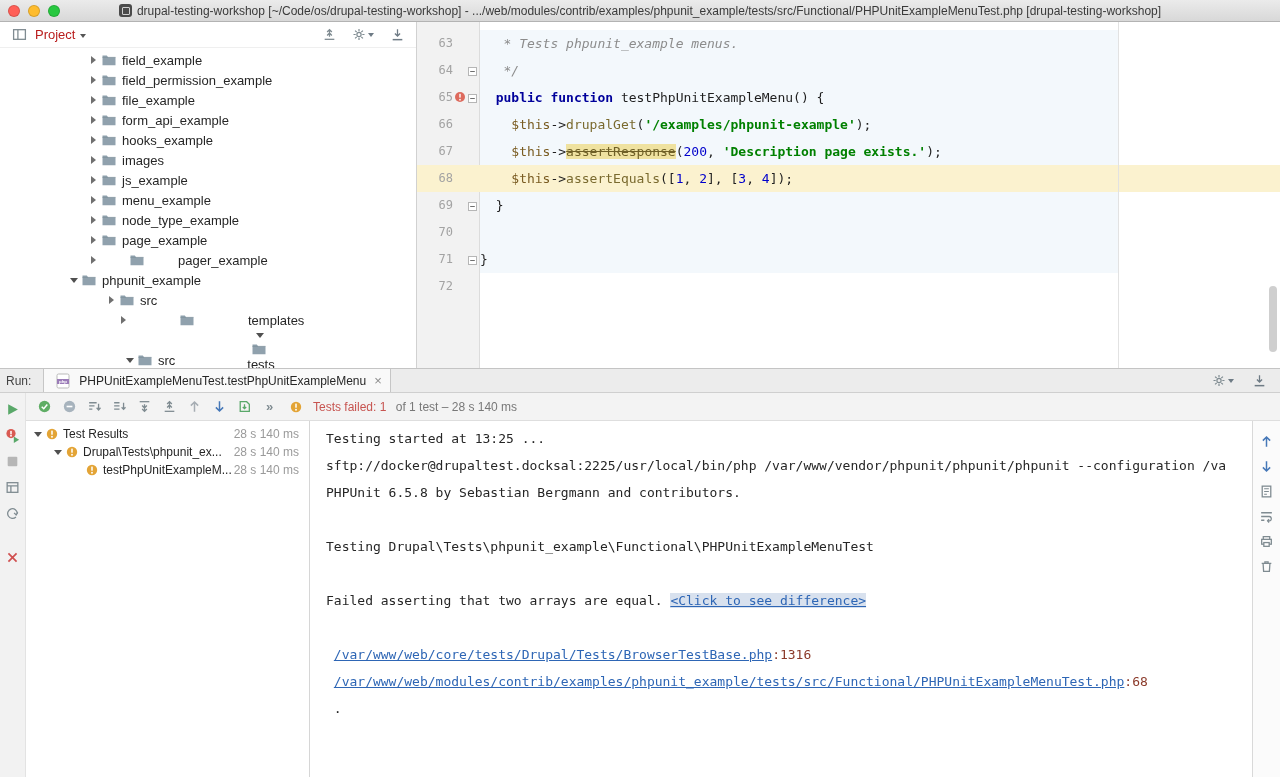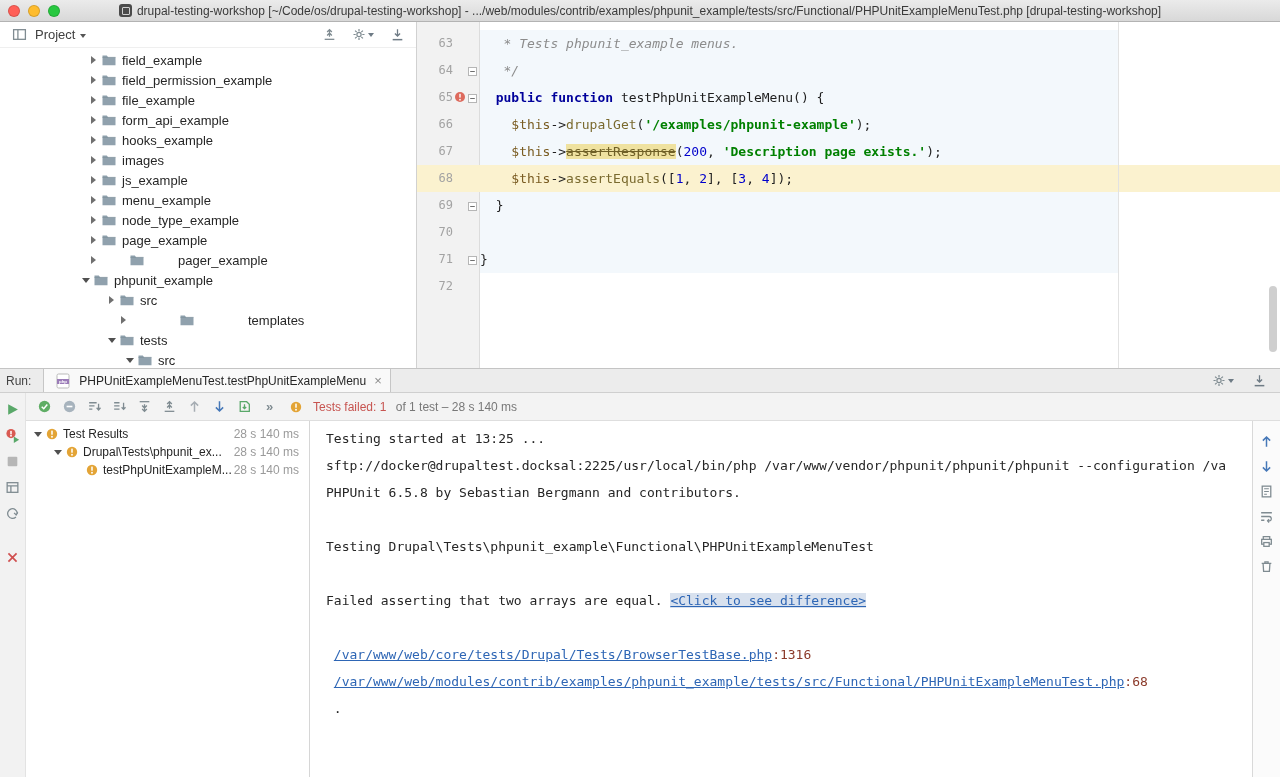--- a/index.html
+++ b/index.html
@@ -21,21 +21,21 @@
   .proj-ico::after { content:""; position:absolute; left:3px; top:3px; width:6px; height:6px;
                      border:1px solid #cfcfcf; border-radius:1px; }
 
   
   .main { display:flex; height:346px; }
 
   
   .project-pane { width:417px; flex:none; border-right:1px solid #d1d1d1; background:#fff;
                   display:flex; flex-direction:column; }
   .project-header { height:26px; flex:none; display:flex; align-items:center; gap:5px;
-                    padding:0 8px; font-size:13px; color:#404040; border-bottom:1px solid #efefef; }
+                    padding:0 8px; font-size:13px; color:#b91c1c; border-bottom:1px solid #efefef; }
   .hdr-caret { border-top:4px solid #555; border-left:3.5px solid transparent;
                border-right:3.5px solid transparent; margin-top:2px; }
   .hdr-icons { margin-left:auto; display:flex; gap:12px; align-items:center; }
   .tree { flex:1; overflow:hidden; padding-top:2px; }
   .tree-row { height:20px; display:flex; align-items:center; font-size:13px; color:#262626; cursor:default; }
   .twisty { width:11px; height:11px; flex:none; display:flex; align-items:center;
             justify-content:center; margin-right:2px; }
   .twisty.right::before { content:""; border-left:5px solid #707070;
             border-top:4px solid transparent; border-bottom:4px solid transparent; }
   .twisty.down::before  { content:""; border-top:5px solid #505050;
@@ -249,21 +249,21 @@
             <span class="tree-label">page_example</span>
           </div>
           <div class="tree-row" style="padding-left: 88px; gap: 28px;">
             <span class="twisty right"></span>
             <span class="folder"><svg width="16" height="16" viewBox="0 0 16 16">
                 <path d="M1.5 13.2V3.6h4.3l1.5 1.8h7.2v7.8z" fill="#90a1ad"></path>
                 <path d="M1.5 5.4h13" stroke="#7e909c" stroke-width="0.8"></path>
               </svg></span>
             <span class="tree-label">pager_example</span>
           </div>
-          <div class="tree-row" style="padding-left: 68px; margin-left: 12px;">
+          <div class="tree-row" style="padding-left: 68px;">
             <span class="twisty down"></span>
             <span class="folder"><svg width="16" height="16" viewBox="0 0 16 16">
                 <path d="M1.5 13.2V3.6h4.3l1.5 1.8h7.2v7.8z" fill="#90a1ad"></path>
                 <path d="M1.5 5.4h13" stroke="#7e909c" stroke-width="0.8"></path>
               </svg></span>
             <span class="tree-label">phpunit_example</span>
           </div>
           <div class="tree-row" style="padding-left: 106px;">
             <span class="twisty right"></span>
             <span class="folder"><svg width="16" height="16" viewBox="0 0 16 16">
@@ -273,21 +273,21 @@
             <span class="tree-label">src</span>
           </div>
           <div class="tree-row" style="padding-left: 118px; gap: 48px;">
             <span class="twisty right"></span>
             <span class="folder"><svg width="16" height="16" viewBox="0 0 16 16">
                 <path d="M1.5 13.2V3.6h4.3l1.5 1.8h7.2v7.8z" fill="#90a1ad"></path>
                 <path d="M1.5 5.4h13" stroke="#7e909c" stroke-width="0.8"></path>
               </svg></span>
             <span class="tree-label">templates</span>
           </div>
-          <div class="tree-row" style="padding-left: 106px;">
+          <div class="tree-row" style="padding-left: 106px; flex-direction: column;">
             <span class="twisty down"></span>
             <span class="folder"><svg width="16" height="16" viewBox="0 0 16 16">
                 <path d="M1.5 13.2V3.6h4.3l1.5 1.8h7.2v7.8z" fill="#90a1ad"></path>
                 <path d="M1.5 5.4h13" stroke="#7e909c" stroke-width="0.8"></path>
               </svg></span>
             <span class="tree-label">tests</span>
           </div>
           <div class="tree-row" style="padding-left: 124px;">
             <span class="twisty down"></span>
             <span class="folder"><svg width="16" height="16" viewBox="0 0 16 16">

